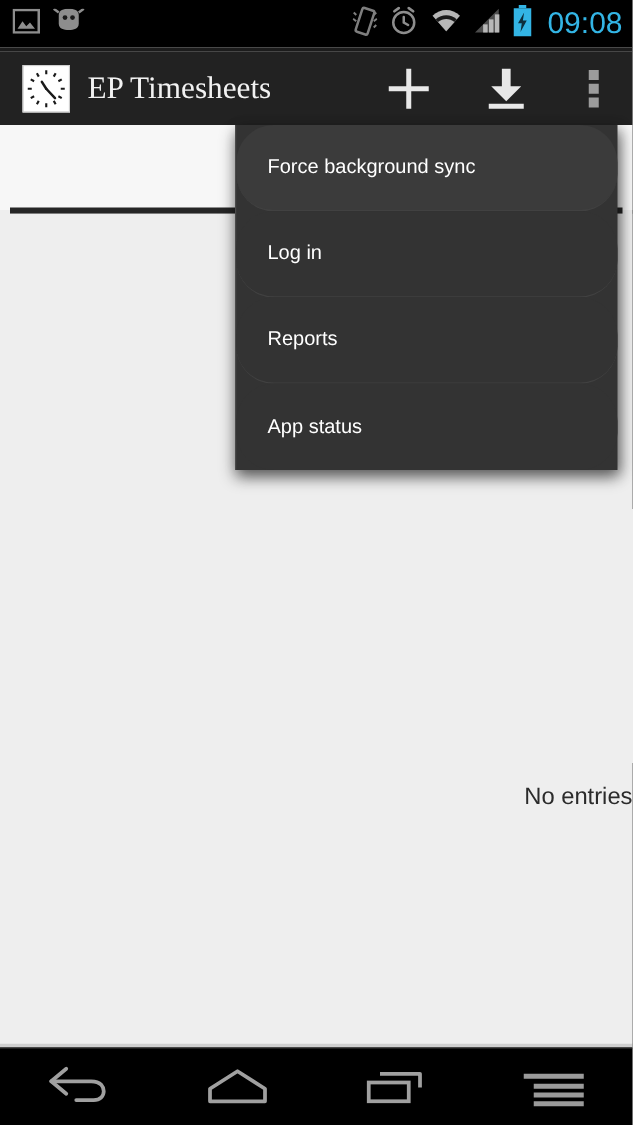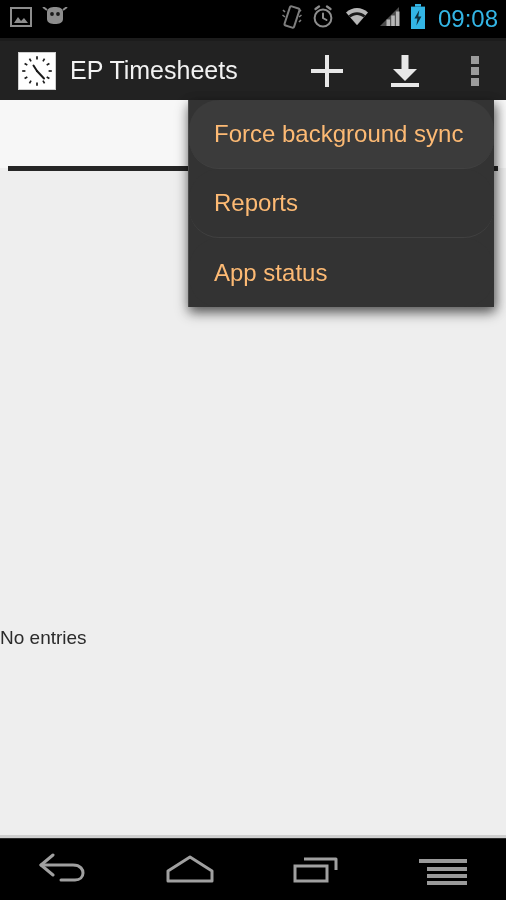--- a/index.html
+++ b/index.html
@@ -66,20 +66,21 @@
   #action-bar {
     position: absolute;
     left: 0; top: 41px;
     width: 506px;
     height: 59px;
     background: #222222;
     display: flex;
     align-items: center;
     box-sizing: border-box;
     padding-left: 18px;
+    font-family: Liberation Serif, serif;
   }
   #app-icon {
     width: 38px;
     height: 38px;
     background: #fdfdfd;
     border: 1px solid #cfcfcf;
     box-sizing: border-box;
     flex: 0 0 auto;
     display: block;
   }
@@ -140,21 +141,21 @@
     left: 0; top: 171px;
     width: 506px;
     height: 664px;
     background: #eeeeee;
   }
   #empty-label {
     position: absolute;
     left: 0;
     top: 457px;
     width: 506px;
-    text-align: left;
+    text-align: right;
     color: #2b2b2b;
     font-size: 19px;
     line-height: 1;
   }
 
   
   #overflow-menu {
     position: absolute;
     left: 188px;
     top: 100px;
@@ -164,22 +165,22 @@
     box-sizing: border-box;
     box-shadow: 0 6px 12px rgba(0,0,0,0.45), 3px 3px 10px rgba(0,0,0,0.35);
     z-index: 30;
   }
   .menu-item {
     height: 69px;
     display: flex;
     align-items: center;
     padding-left: 25px;
     box-sizing: border-box;
-    color: #fdba74;
-    font-size: 24px;
+    color: #ffffff;
+    font-size: 16px;
     border-bottom: 1px solid #414141;
     background: #333333;
     white-space: nowrap;
     border-radius: 30px;
   }
   .menu-item:last-child { border-bottom: none; }
   .menu-item.highlighted { background: #3b3b3b; }
 
   
   #nav-bar {
@@ -330,20 +331,23 @@
   <div id="content-area">
     <div id="empty-label">No entries</div>
   </div>
   <div id="content-gap"></div>
 
   <div id="overflow-menu">
     <div class="menu-item highlighted">
       <span>Force background sync</span>
     </div>
     <div class="menu-item">
+      <span>Log in</span>
+    </div>
+    <div class="menu-item">
       <span>Reports</span>
     </div>
     <div class="menu-item">
       <span>App status</span>
     </div>
   </div>
 
   <div id="nav-bar">
     <div class="nav-btn">
       <svg width="56" height="34" viewBox="0 0 56 34">

